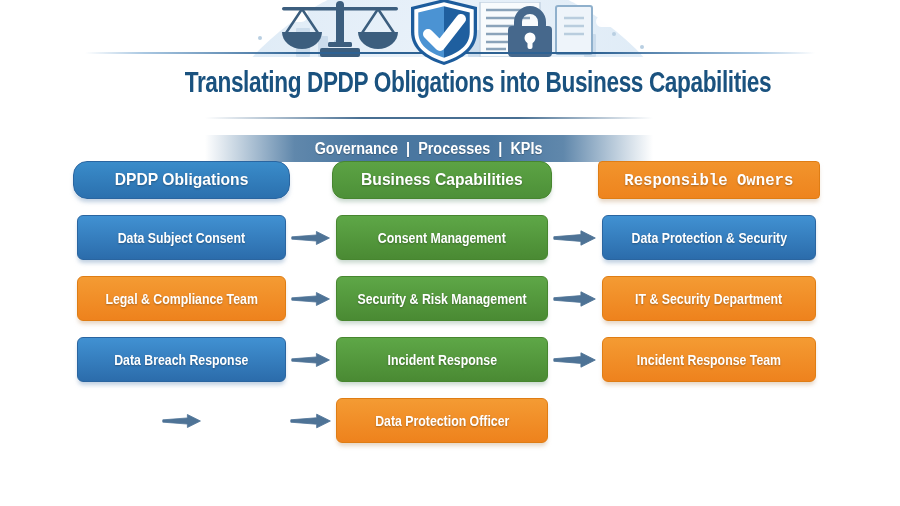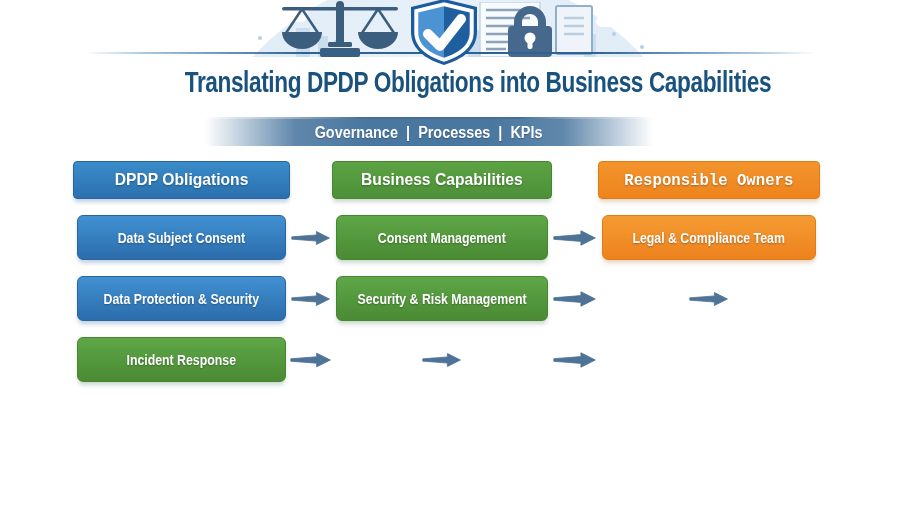--- a/index.html
+++ b/index.html
@@ -27,21 +27,21 @@
                #2e6293 70%, #aac8e2 92%, rgba(170,200,226,0) 100%);}
   .shield-svg{position:absolute;left:404px;top:-1px;width:80px;height:66px;z-index:3;}
 
   
   .title{position:absolute;top:66px;left:0;width:860px;text-align:center;
          font-size:29px;font-weight:bold;color:#1a527f;white-space:nowrap;padding-left:48px;}
   .title .squeeze{display:inline-block;transform:scaleX(.78);transform-origin:center;letter-spacing:-.5px;}
   .band-topline{position:absolute;top:117px;left:205px;width:448px;height:2px;
     background:linear-gradient(90deg, rgba(39,85,127,0) 0%, rgba(39,85,127,.85) 35%,
                rgba(39,85,127,.85) 70%, rgba(39,85,127,0) 100%);}
-  .band{position:absolute;top:119px;left:205px;width:448px;height:27px;display:flex;
+  .band{position:absolute;top:135px;left:205px;width:448px;height:27px;display:flex;
         align-items:center;justify-content:center;color:#fff;font-weight:bold;font-size:16px;
         background:linear-gradient(90deg, rgba(74,119,160,0) 0%, rgba(74,119,160,.88) 20%,
                    #4a77a0 36%, #4a77a0 64%, rgba(74,119,160,.88) 80%, rgba(74,119,160,0) 100%);}
   .band-text{display:inline-block;transform:scaleX(.9);transform-origin:center;white-space:nowrap;
              text-shadow:0 1px 1px rgba(0,0,0,.25);}
   .band-text .sep{margin:0 9px;}
 
   
   .matrix{position:absolute;left:73px;top:161px;display:grid;
           grid-template-columns:217px 42px 220px 46px 222px;
@@ -51,22 +51,22 @@
   .hdr{font-size:17px;border-radius:4px;}
   .cell{font-size:14px;border-radius:6px;margin:0 4px;}
   .hdr .squeeze{display:inline-block;transform:scaleX(.92);transform-origin:center;}
   .cell .squeeze{display:inline-block;transform:scaleX(.88);transform-origin:center;}
   .blue {background:linear-gradient(180deg,#4191d2,#2b6cab);border:1px solid #2a65a0;
          box-shadow:0 4px 4px -1px rgba(140,170,200,.55);}
   .green{background:linear-gradient(180deg,#5ea747,#4a8a33);border:1px solid #47862f;
          box-shadow:0 4px 4px -1px rgba(150,180,160,.5);}
   .orange{background:linear-gradient(180deg,#f49b33,#ee821d);border:1px solid #df7d14;
          box-shadow:0 4px 4px -1px rgba(210,180,150,.55);}
-  .hdr.blue{background:linear-gradient(180deg,#3a8cca,#2b70ae);}
-  .hdr.green{background:linear-gradient(180deg,#5ca344,#4d9038);}
+  .hdr.blue{background:linear-gradient(180deg,#3a8cca,#2b70ae);border-radius:14px;}
+  .hdr.green{background:linear-gradient(180deg,#5ca344,#4d9038);border-radius:12px;}
   .hdr.orange{background:linear-gradient(180deg,#f2942c,#ee841e);font-family:Liberation Mono, monospace;}
   .arrowcell{display:flex;align-items:center;justify-content:center;}
   .arrowcell svg{display:block;}
 </style>
 </head>
 <body>
 
 <div id="canvas">
 
   <div class="banner">
@@ -160,60 +160,72 @@
       </svg>
     </div>
     <div class="cell green">
       <span class="squeeze">Consent Management</span>
     </div>
     <div class="arrowcell">
       <svg width="44" height="26" viewBox="0 0 52 26">
         <polygon points="1,11.5 33,9 33,4.5 50,13 33,21.5 33,17 1,14.5" fill="#4e7396" stroke="#4e7396" stroke-linejoin="round"></polygon>
       </svg>
     </div>
-    <div class="cell orange">
-      <span class="squeeze">Legal &amp; Compliance Team</span>
-    </div>
-
     <div class="cell blue">
       <span class="squeeze">Data Protection &amp; Security</span>
     </div>
+
+    <div class="cell orange">
+      <span class="squeeze">Legal &amp; Compliance Team</span>
+    </div>
     <div class="arrowcell">
       <svg width="40" height="26" viewBox="0 0 52 26">
         <polygon points="1,11.5 33,9 33,4.5 50,13 33,21.5 33,17 1,14.5" fill="#4e7396" stroke="#4e7396" stroke-linejoin="round"></polygon>
       </svg>
     </div>
     <div class="cell green">
       <span class="squeeze">Security &amp; Risk Management</span>
     </div>
     <div class="arrowcell">
       <svg width="44" height="26" viewBox="0 0 52 26">
         <polygon points="1,11.5 33,9 33,4.5 50,13 33,21.5 33,17 1,14.5" fill="#4e7396" stroke="#4e7396" stroke-linejoin="round"></polygon>
       </svg>
     </div>
-
+    <div class="cell orange">
+      <span class="squeeze">IT &amp; Security Department</span>
+    </div>
+
+    <div class="cell blue">
+      <span class="squeeze">Data Breach Response</span>
+    </div>
     <div class="arrowcell">
       <svg width="40" height="26" viewBox="0 0 52 26">
         <polygon points="1,11.5 33,9 33,4.5 50,13 33,21.5 33,17 1,14.5" fill="#4e7396" stroke="#4e7396" stroke-linejoin="round"></polygon>
       </svg>
     </div>
     <div class="cell green">
       <span class="squeeze">Incident Response</span>
     </div>
     <div class="arrowcell">
       <svg width="44" height="26" viewBox="0 0 52 26">
         <polygon points="1,11.5 33,9 33,4.5 50,13 33,21.5 33,17 1,14.5" fill="#4e7396" stroke="#4e7396" stroke-linejoin="round"></polygon>
       </svg>
     </div>
-
-    <div class="arrowcell">
-      <svg width="40" height="26" viewBox="0 0 52 26">
-        <polygon points="1,11.5 33,9 33,4.5 50,13 33,21.5 33,17 1,14.5" fill="#4e7396" stroke="#4e7396" stroke-linejoin="round"></polygon>
-      </svg>
-    </div>
-    <div class="arrowcell">
-      <svg width="44" height="26" viewBox="0 0 52 26">
-        <polygon points="1,11.5 33,9 33,4.5 50,13 33,21.5 33,17 1,14.5" fill="#4e7396" stroke="#4e7396" stroke-linejoin="round"></polygon>
-      </svg>
+    <div class="cell orange">
+      <span class="squeeze">Incident Response Team</span>
+    </div>
+
+    <div class="arrowcell">
+      <svg width="40" height="26" viewBox="0 0 52 26">
+        <polygon points="1,11.5 33,9 33,4.5 50,13 33,21.5 33,17 1,14.5" fill="#4e7396" stroke="#4e7396" stroke-linejoin="round"></polygon>
+      </svg>
+    </div>
+    <div class="arrowcell">
+      <svg width="44" height="26" viewBox="0 0 52 26">
+        <polygon points="1,11.5 33,9 33,4.5 50,13 33,21.5 33,17 1,14.5" fill="#4e7396" stroke="#4e7396" stroke-linejoin="round"></polygon>
+      </svg>
+    </div>
+    <div class="cell orange">
+      <span class="squeeze">Data Protection Officer</span>
     </div>
 
   </div>
 </div>
 
 </body></html>

